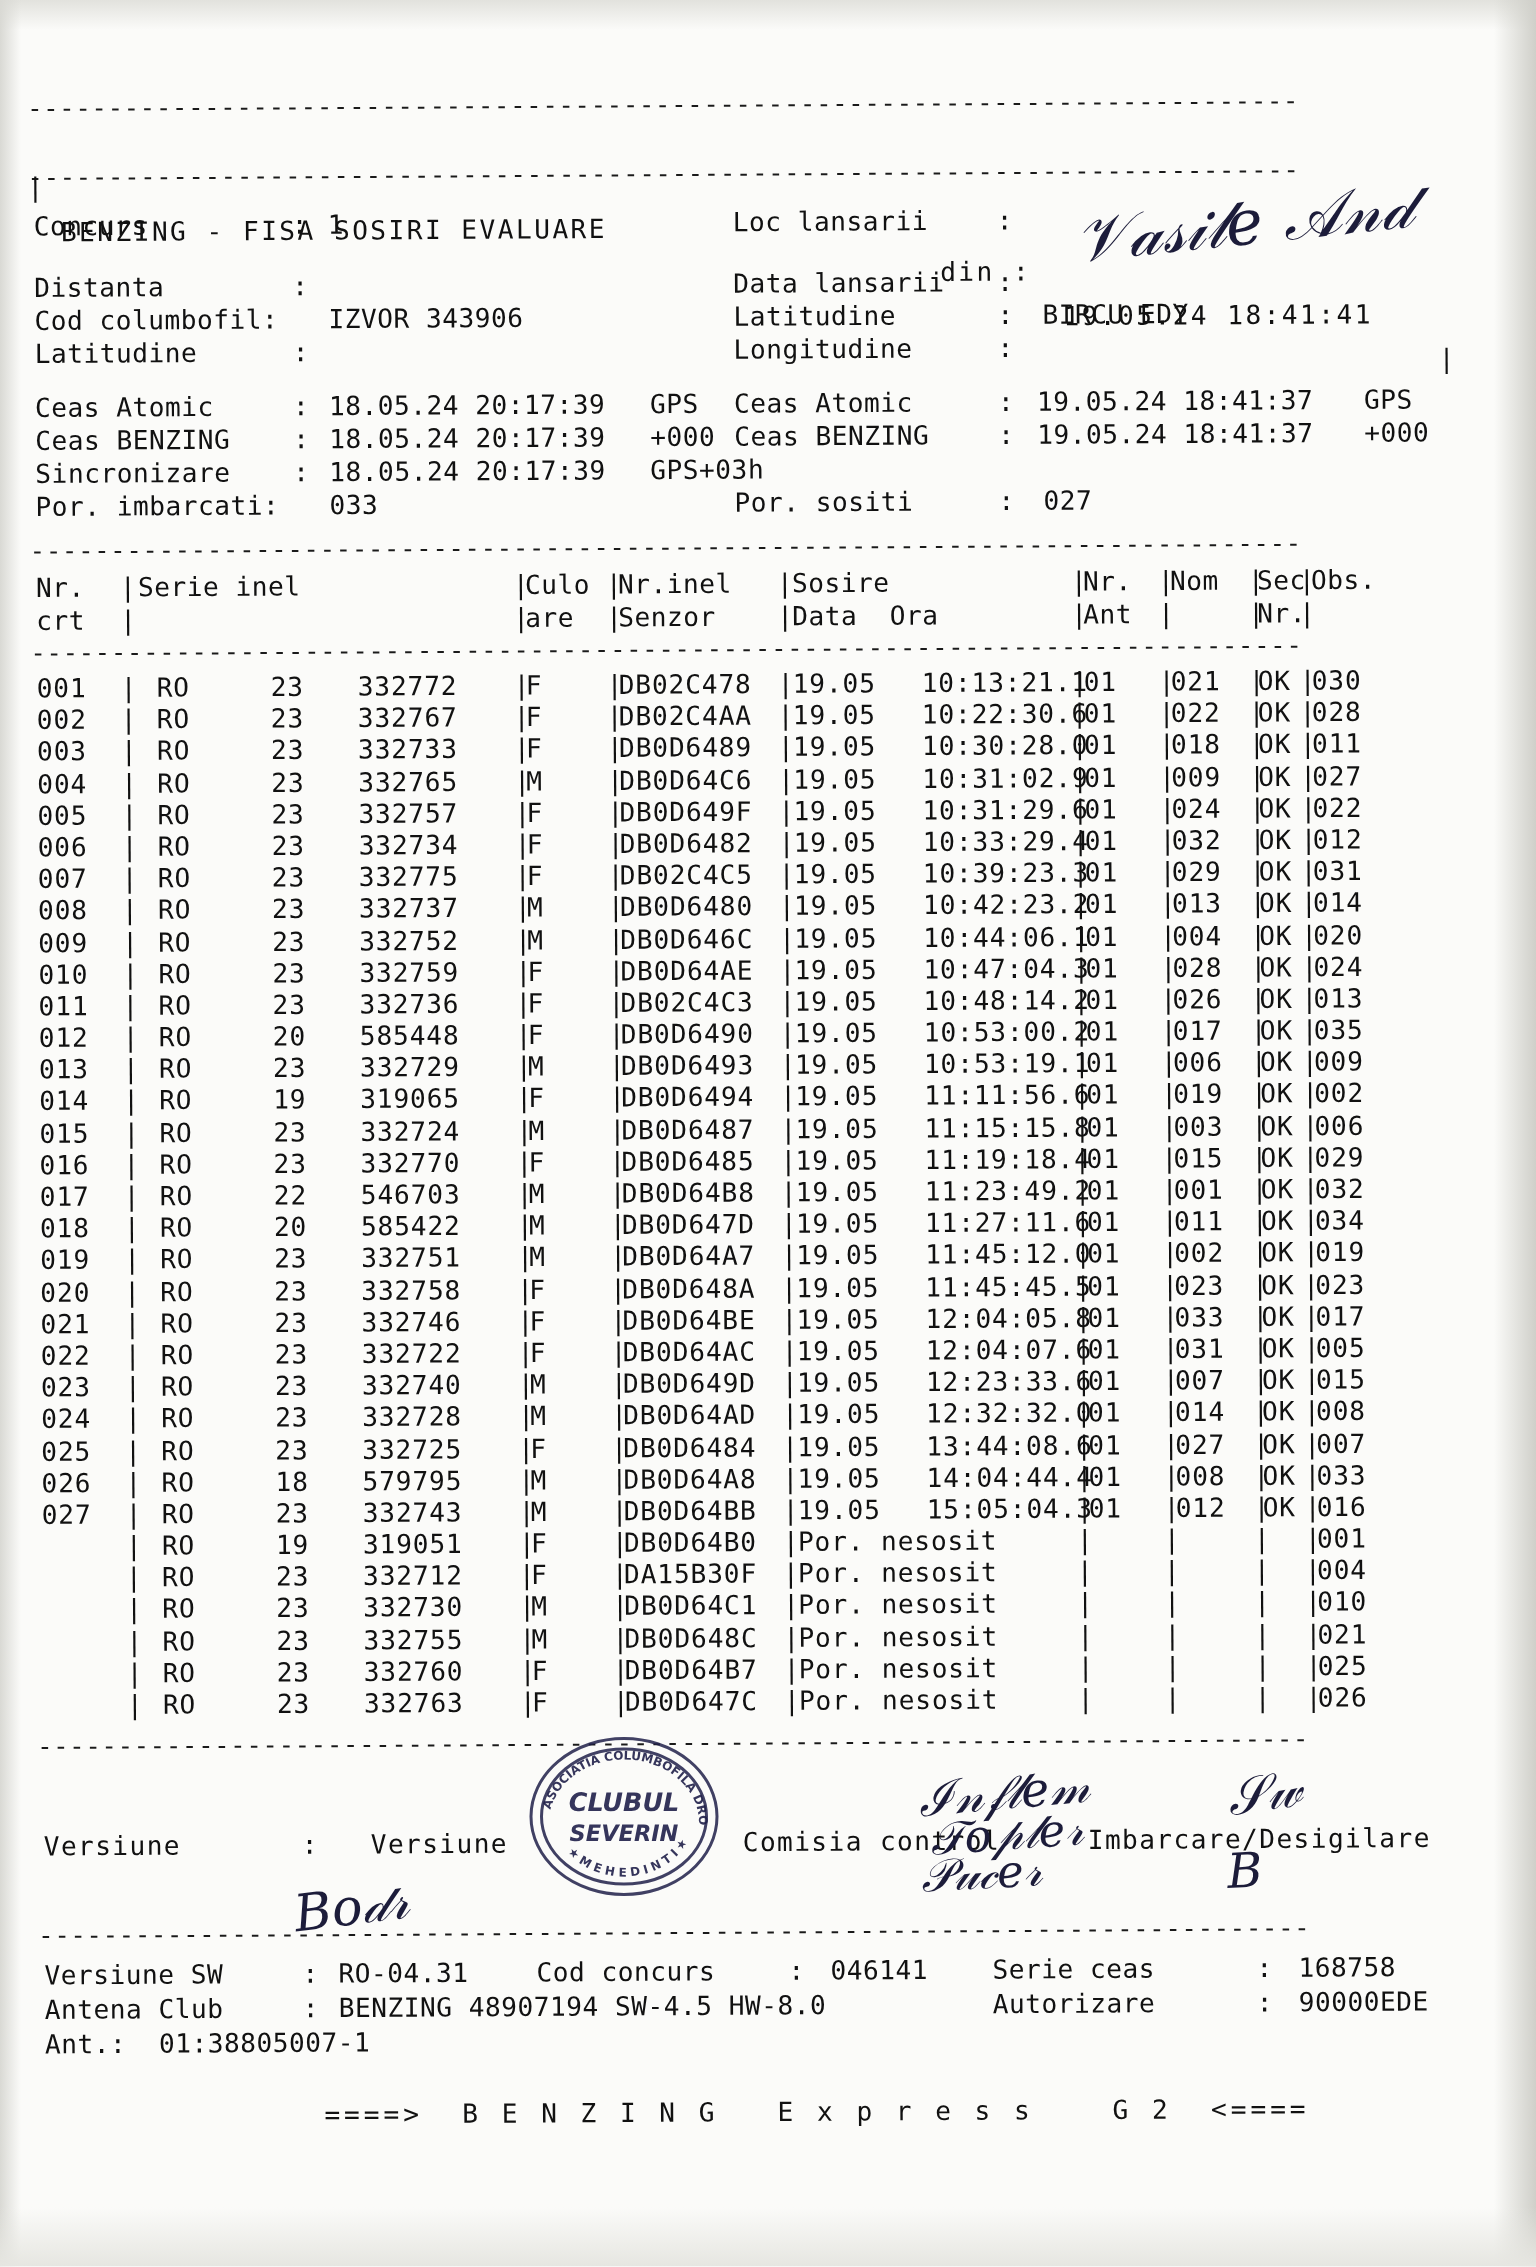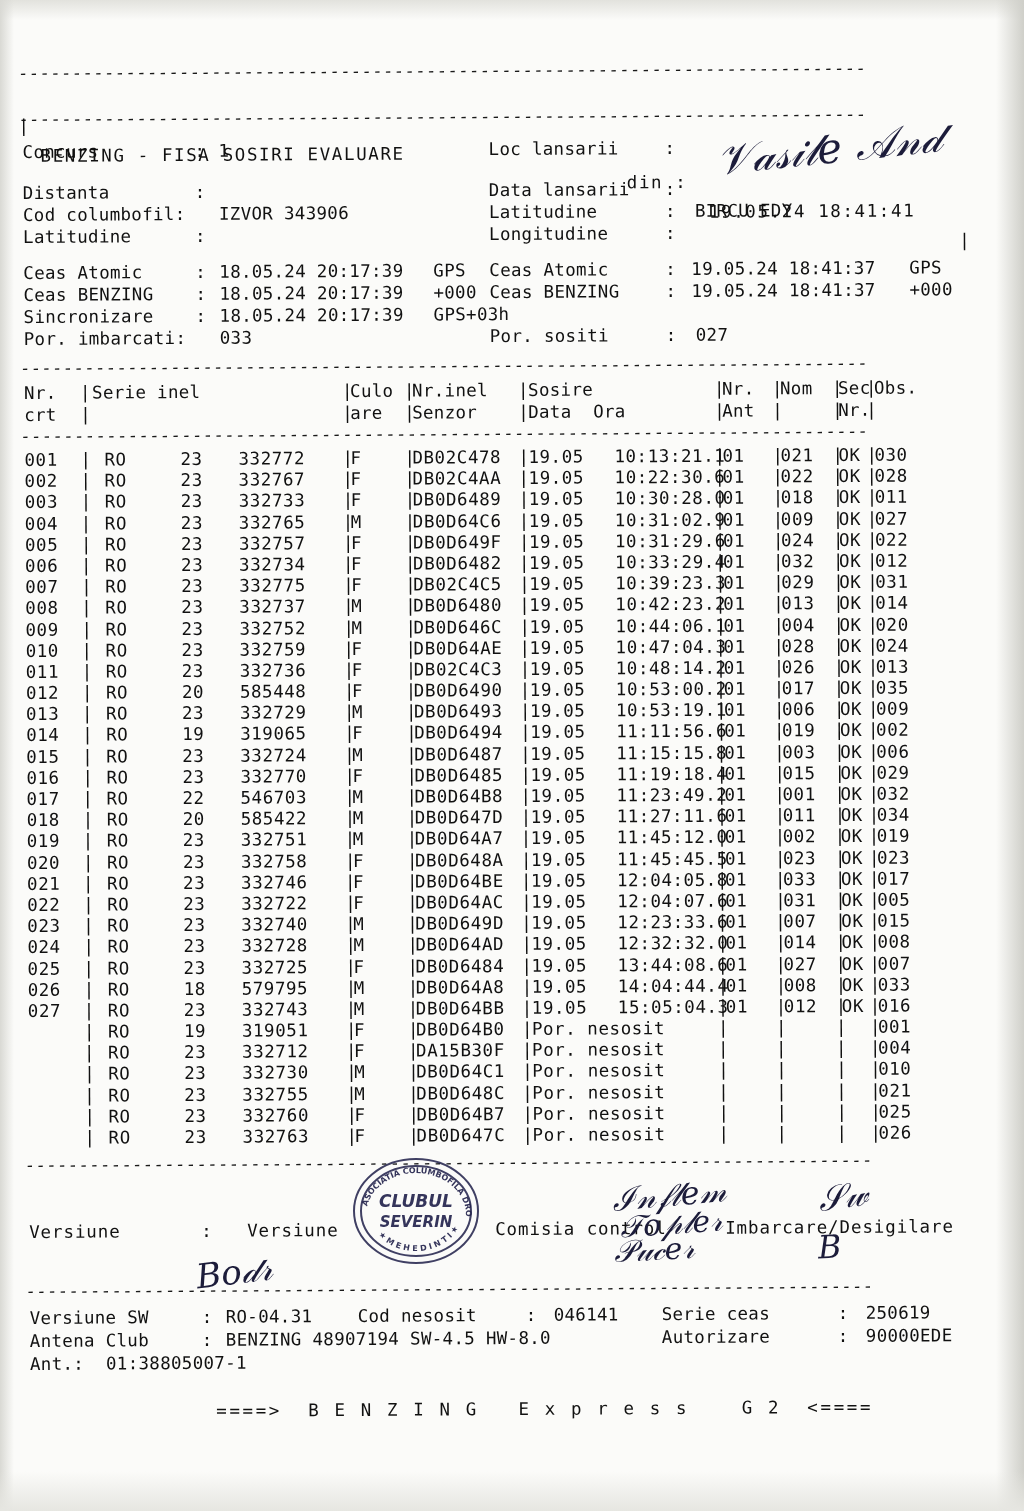--- a/index.html
+++ b/index.html
@@ -236,26 +236,26 @@
       <div class="sig-text" style="position:absolute;left:700px;top:48px;">Imbarcare/Desigilare</div>
     </div>
 
     <div class="dashline">-------------------------------------------------------------------------------</div>
     <div style="height:8px;"></div>
 
     <div style="position:relative;height:23px;">
       <span style="position:absolute;left:4px;">Versiune SW</span>
       <span style="position:absolute;left:176px;">:</span>
       <span style="position:absolute;left:200px;">RO-04.31</span>
-      <span style="position:absolute;left:332px;">Cod nesosit</span>
+      <span style="position:absolute;left:332px;">Cod concurs</span>
       <span style="position:absolute;left:500px;">:</span>
       <span style="position:absolute;left:528px;">046141</span>
       <span style="position:absolute;left:636px;">Serie ceas</span>
       <span style="position:absolute;left:812px;">:</span>
-      <span style="position:absolute;left:840px;">250619</span>
+      <span style="position:absolute;left:840px;">168758</span>
     </div>
 
     <div style="position:relative;height:23px;">
       <span style="position:absolute;left:4px;">Antena Club</span>
       <span style="position:absolute;left:176px;">:</span>
       <span style="position:absolute;left:200px;">BENZING 48907194 SW-4.5 HW-8.0</span>
       <span style="position:absolute;left:636px;">Autorizare</span>
       <span style="position:absolute;left:812px;">:</span>
       <span style="position:absolute;left:840px;">90000EDE</span>
     </div>

